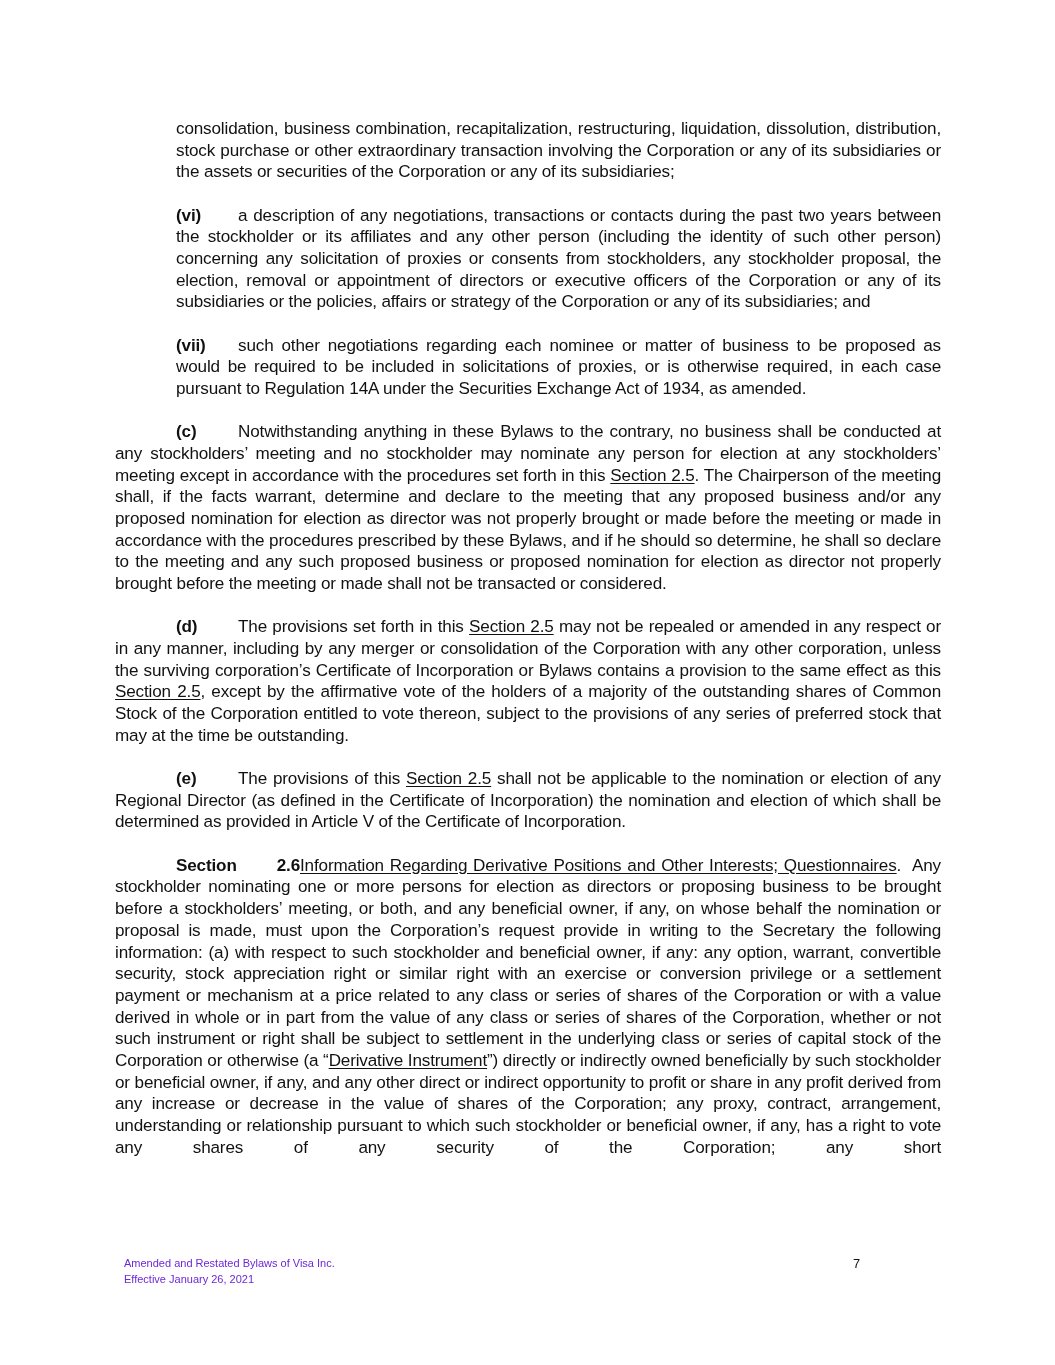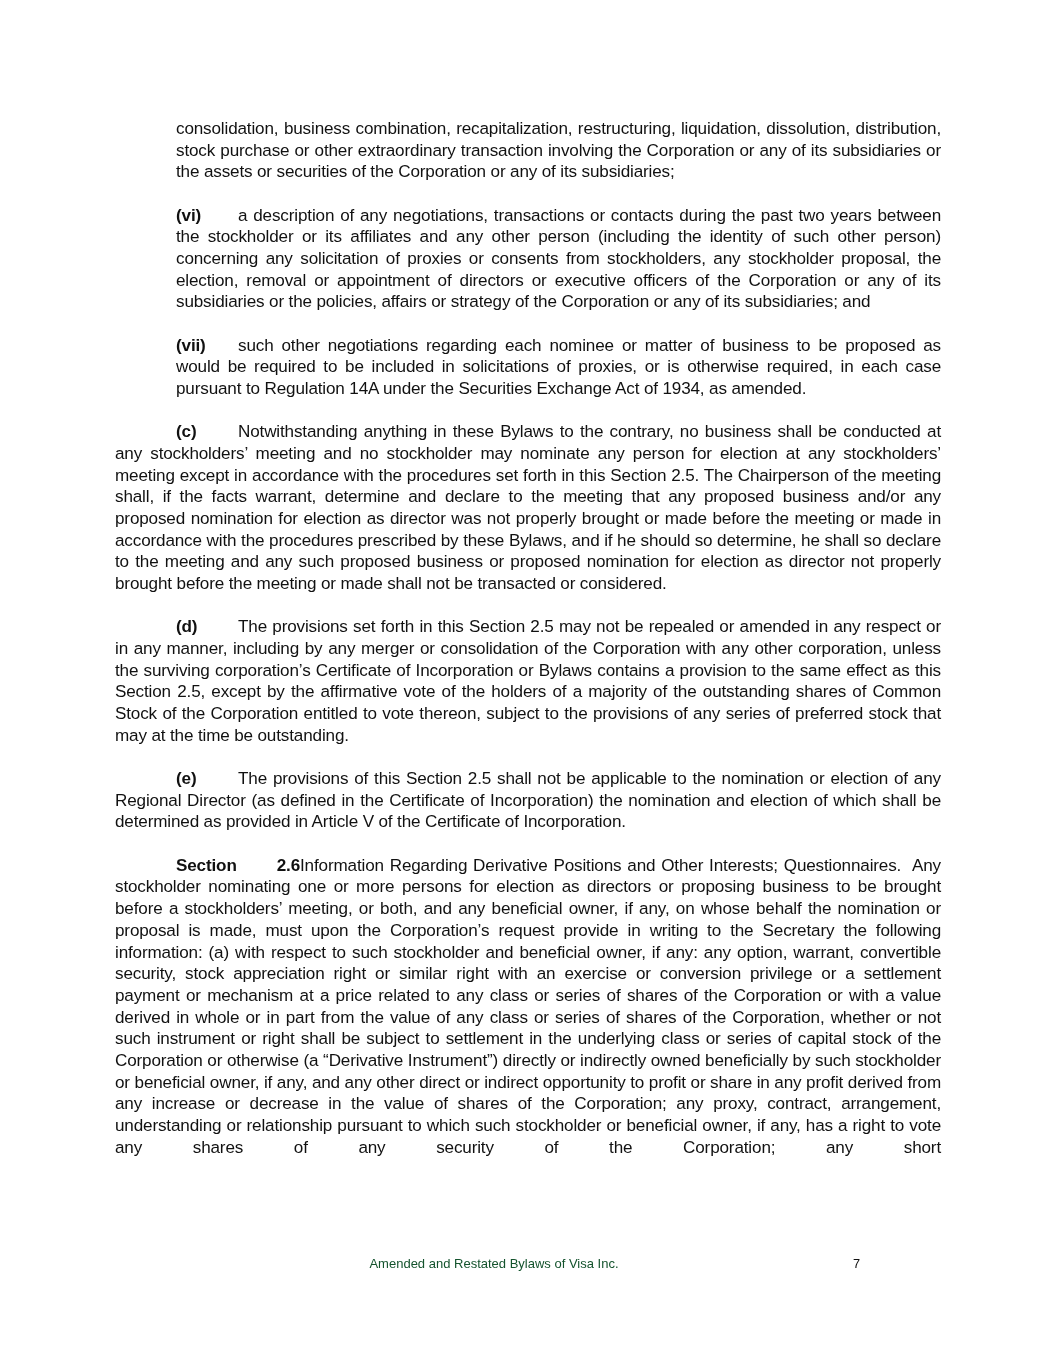--- a/index.html
+++ b/index.html
@@ -43,31 +43,31 @@
     .lead-num-inner {
       display: inline-block;
       width: 62px;
       font-weight: bold;
     }
     .first-indent {
       display: inline-block;
       width: 61px;
     }
     .u {
+      text-decoration: underline;
       text-underline-offset: 2px;
     }
     .footer {
       position: absolute;
       left: 124px;
       top: 1256px;
       width: 740px;
-      font-size: 13px;
+      font-size: 11px;
       line-height: 15.5px;
-      color: #14532d;
-      text-align: center;
+      color: #6d28d9;
     }
     .footer-line {
       display: block;
     }
     .page-number {
       position: absolute;
       left: 853px;
       top: 1256px;
       font-size: 12.8px;
       line-height: 15.5px;
@@ -96,15 +96,16 @@
     <p class="para"><span class="first-indent"></span><span class="lead-num-inner">(d)</span><span>The provisions set forth in this </span><span class="u">Section 2.5</span><span> may not be repealed or amended in any respect or in any manner, including by any merger or consolidation of the Corporation with any other corporation, unless the surviving corporation’s Certificate of Incorporation or Bylaws contains a provision to the same effect as this </span><span class="u">Section 2.5</span><span>, except by the affirmative vote of the holders of a majority of the outstanding shares of Common Stock of the Corporation entitled to vote thereon, subject to the provisions of any series of preferred stock that may at the time be outstanding.</span></p>
 
     <p class="para"><span class="first-indent"></span><span class="lead-num-inner">(e)</span><span>The provisions of this </span><span class="u">Section 2.5</span><span> shall not be applicable to the nomination or election of any Regional Director (as defined in the Certificate of Incorporation) the nomination and election of which shall be determined as provided in Article V of the Certificate of Incorporation.</span></p>
 
     <p class="para" style="text-align-last: justify; margin-bottom:0;"><span class="first-indent"></span><span class="lead-num-inner" style="width:124px;">Section 2.6</span><span class="u">Information Regarding Derivative Positions and Other Interests; Questionnaires</span><span>.</span><span style="white-space: pre-wrap;">  Any stockholder nominating one or more persons for election as directors or proposing business to be brought before a stockholders’ meeting, or both, and any beneficial owner, if any, on whose behalf the nomination or proposal is made, must upon the Corporation’s request provide in writing to the Secretary the following information: (a) with respect to such stockholder and beneficial owner, if any: any option, warrant, convertible security, stock appreciation right or similar right with an exercise or conversion privilege or a settlement payment or mechanism at a price related to any class or series of shares of the Corporation or with a value derived in whole or in part from the value of any class or series of shares of the Corporation, whether or not such instrument or right shall be subject to settlement in the underlying class or series of capital stock of the Corporation or otherwise (a “</span><span class="u">Derivative Instrument</span><span>”) directly or indirectly owned beneficially by such stockholder or beneficial owner, if any, and any other direct or indirect opportunity to profit or share in any profit derived from any increase or decrease in the value of shares of the Corporation; any proxy, contract, arrangement, understanding or relationship pursuant to which such stockholder or beneficial owner, if any, has a right to vote any shares of any security of the Corporation; any short</span></p>
 
   </div>
 
   <div class="footer">
     <span class="footer-line">Amended and Restated Bylaws of Visa Inc.</span>
+    <span class="footer-line">Effective January 26, 2021</span>
   </div>
   <div class="page-number">7</div>
 </div>
 
 </body></html>

